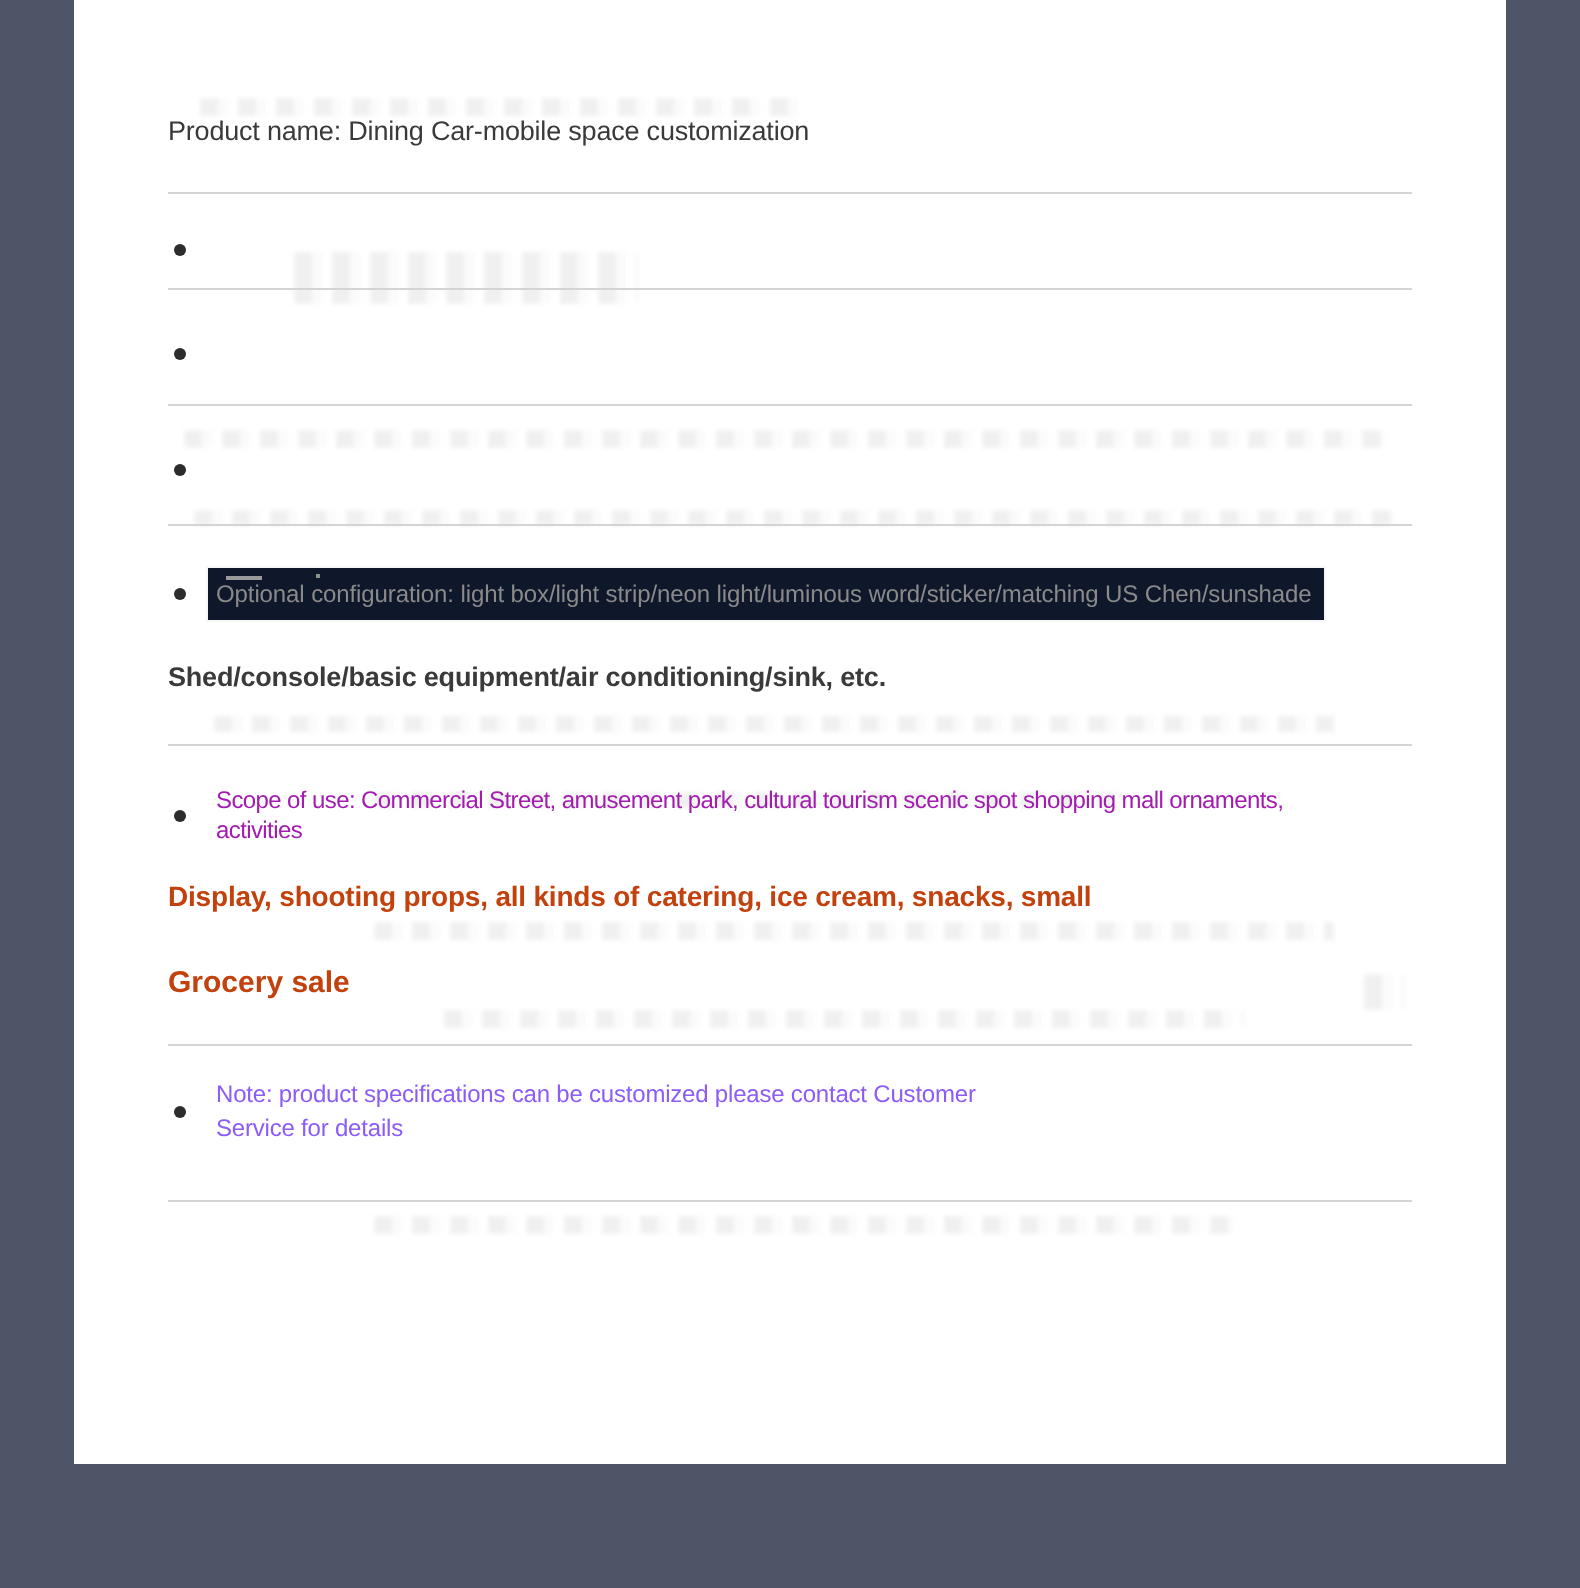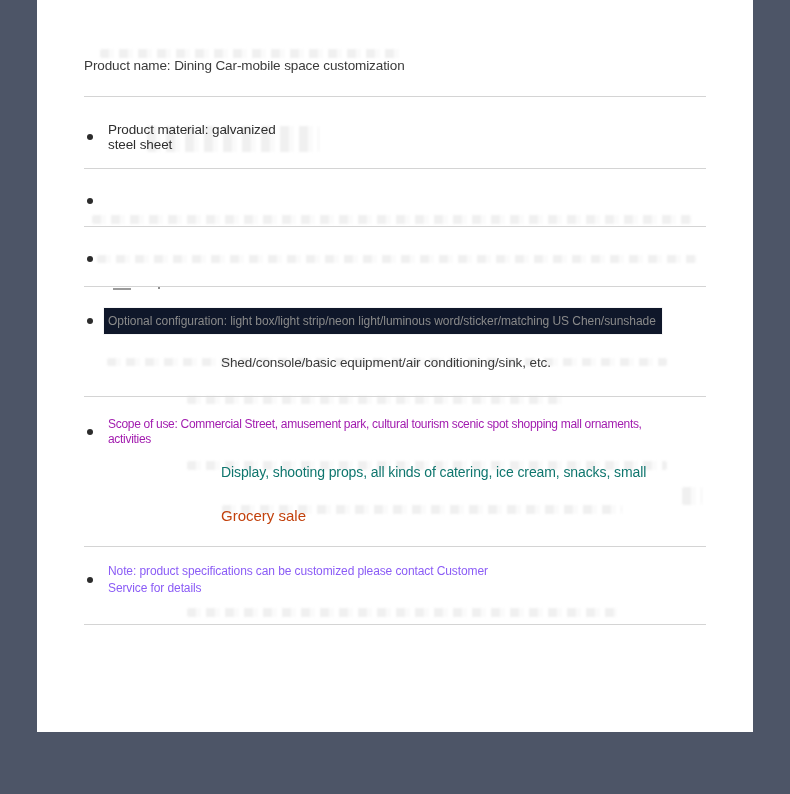--- a/index.html
+++ b/index.html
@@ -52,27 +52,27 @@
   .r4 .txt { font-size: 13.5px; line-height: 18px; color: var(--ink-gray); letter-spacing: -0.1px; }
 
   
   .r5 { padding: 26px 0 24px 0; }
   .r5 .txt {
     font-size: 12px; line-height: 16px; color: var(--ink-lightgray);
     background: #0f172a; box-shadow: 0 0 0 1px rgba(0,0,0,0.035);
     padding: 5px 6px 5px 4px; margin: -5px 0 -5px -4px;
     letter-spacing: -0.05px;
   }
-  .sub1, .sub2 { margin-left: 137px; white-space: pre-line; }
+  .sub1, .sub2 { white-space: pre-line; font-weight: bold; }
   .r5 .sub1 { margin-top: 25px; font-size: 13.5px; line-height: 18px; color: var(--ink-mid); letter-spacing: -0.1px; }
 
   
   .r6 { padding: 20px 0 21px 0; }
   .r6 .txt { font-size: 12px; line-height: 15px; color: #a21caf; letter-spacing: -0.3px; }
-  .r6 .sub1 { margin-top: 16px; font-size: 14px; line-height: 18px; color: #0f766e; letter-spacing: -0.1px; }
+  .r6 .sub1 { margin-top: 16px; font-size: 14px; line-height: 18px; color: #c2410c; letter-spacing: -0.1px; }
   .r6 .sub2 { margin-top: 25px; font-size: 15px; line-height: 19px; color: #c2410c; }
 
   
   .r7 { padding: 16px 0 27px 0; }
   .r7 .txt { font-size: 12px; line-height: 17px; color: #8b5cf6; letter-spacing: -0.1px; }
 
   .filler { height: 83px; }
 
   
   .ghost {
@@ -117,22 +117,20 @@
         <div class="main">
           <span class="txt">Product name: Dining Car-mobile space customization</span>
         </div>
       </div>
 
       <div class="row r2">
         <div class="main">
           <span class="bullet-col">
               <span class="dot"></span>
             </span>
-          <span class="txt">Product material: galvanized
-steel sheet</span>
         </div>
       </div>
 
       <div class="row r3">
         <div class="main">
           <span class="bullet-col">
               <span class="dot"></span>
             </span>
         </div>
       </div>

